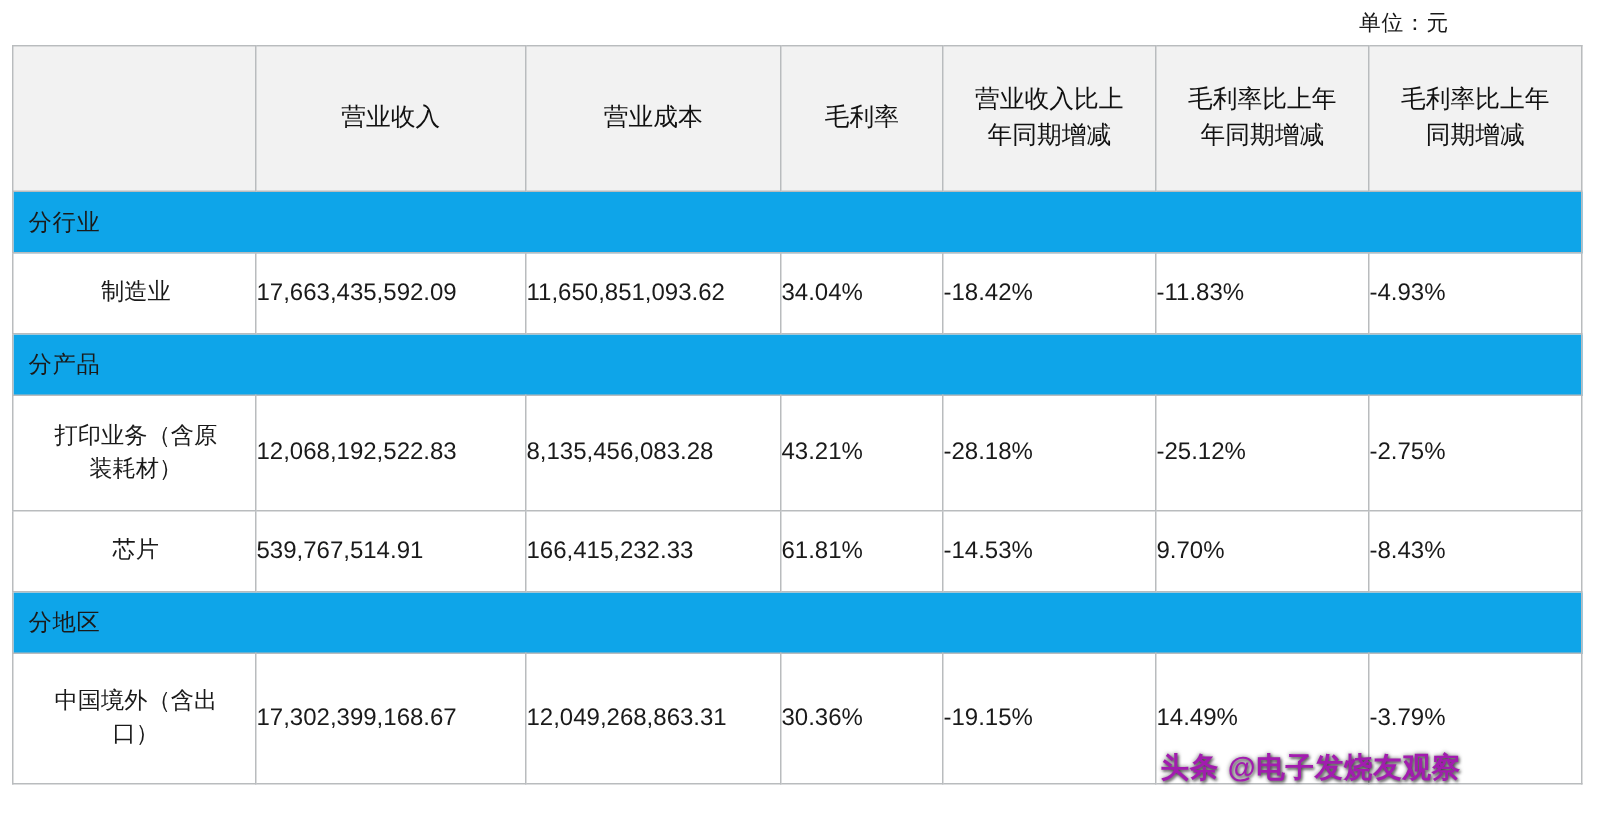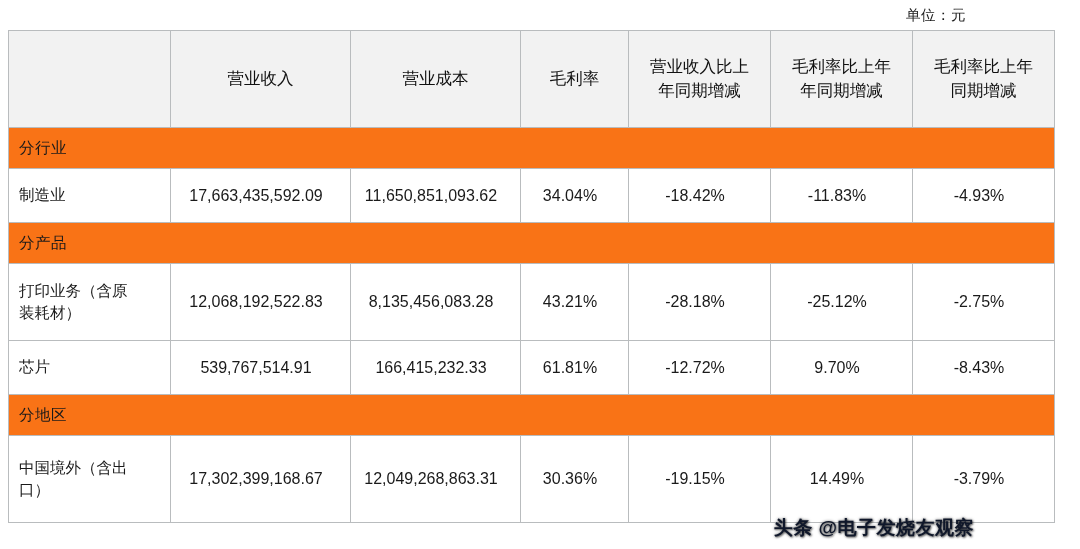--- a/index.html
+++ b/index.html
@@ -67,57 +67,57 @@
   }
   thead td.corner {
     background: #f2f2f2;
   }
   .hdr-inner {
     display: block;
     text-align: center;
   }
 
   tr.section td {
-    background: #f97316;
+    background: #0ea5e9;
     height: 40px;
     font-size: 15.5px;
     padding-left: 10px;
     text-align: left;
     letter-spacing: 0.5px;
   }
   tr.data td {
     height: 45px;
     font-size: 16px;
     background: #ffffff;
   }
   tr.data td.lbl {
-    text-align: left;
+    text-align: center;
     padding: 4px 8px 4px 10px;
     line-height: 1.45;
     font-size: 15.5px;
   }
   tr.data td.num {
-    text-align: center;
+    text-align: left;
     padding-right: 9px;
     font-size: 16px;
     white-space: nowrap;
   }
   tr.data.tall td {
     height: 68px;
   }
   tr.data.tall2 td {
     height: 78px;
   }
   .watermark {
     position: absolute;
     right: 14px;
-    bottom: 8px;
+    bottom: 24px;
     font-size: 19px;
     font-weight: bold;
-    color: #0f172a;
+    color: #a21caf;
     text-shadow: 0 0 3px rgba(0,0,0,0.55), 1px 1px 2px rgba(0,0,0,0.5);
     letter-spacing: 0.5px;
     pointer-events: none;
   }
 </style>
 </head>
 <body>
 
 <div class="page">
 
@@ -192,21 +192,21 @@
           <td class="num">-28.18%</td>
           <td class="num">-25.12%</td>
           <td class="num">-2.75%</td>
         </tr>
 
         <tr class="data">
           <td class="lbl">芯片</td>
           <td class="num">539,767,514.91</td>
           <td class="num">166,415,232.33</td>
           <td class="num">61.81%</td>
-          <td class="num">-12.72%</td>
+          <td class="num">-14.53%</td>
           <td class="num">9.70%</td>
           <td class="num">-8.43%</td>
         </tr>
 
         <tr class="section">
           <td colspan="7">分地区</td>
         </tr>
 
         <tr class="data tall2">
           <td class="lbl">

